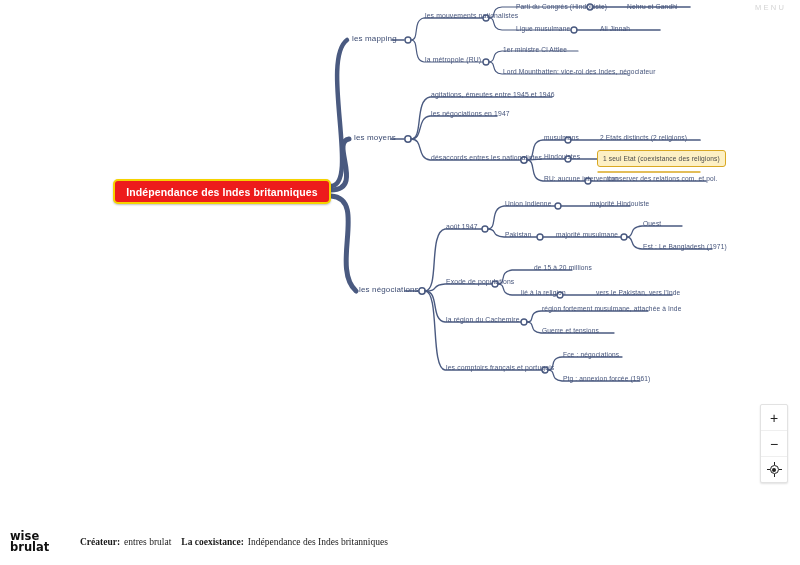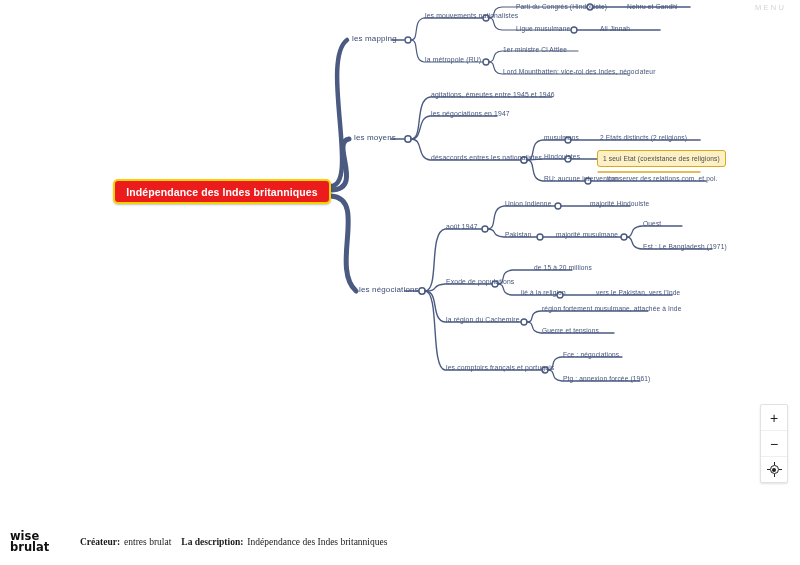--- a/index.html
+++ b/index.html
@@ -274,16 +274,16 @@
 </div>
 
 <div class="footer">
   <div class="logo">
     <span class="w">wise</span>
     <span class="m">brulat</span>
   </div>
   <div class="fmeta">
     <b>Créateur:</b>
     <span class="val">entres brulat</span>
-    <b style="margin-left:6px;">La description:</b>
+    <b style="margin-left:6px;">La coexistance:</b>
     <span class="val">Indépendance des Indes britanniques</span>
   </div>
 </div>
 
 </body></html>

